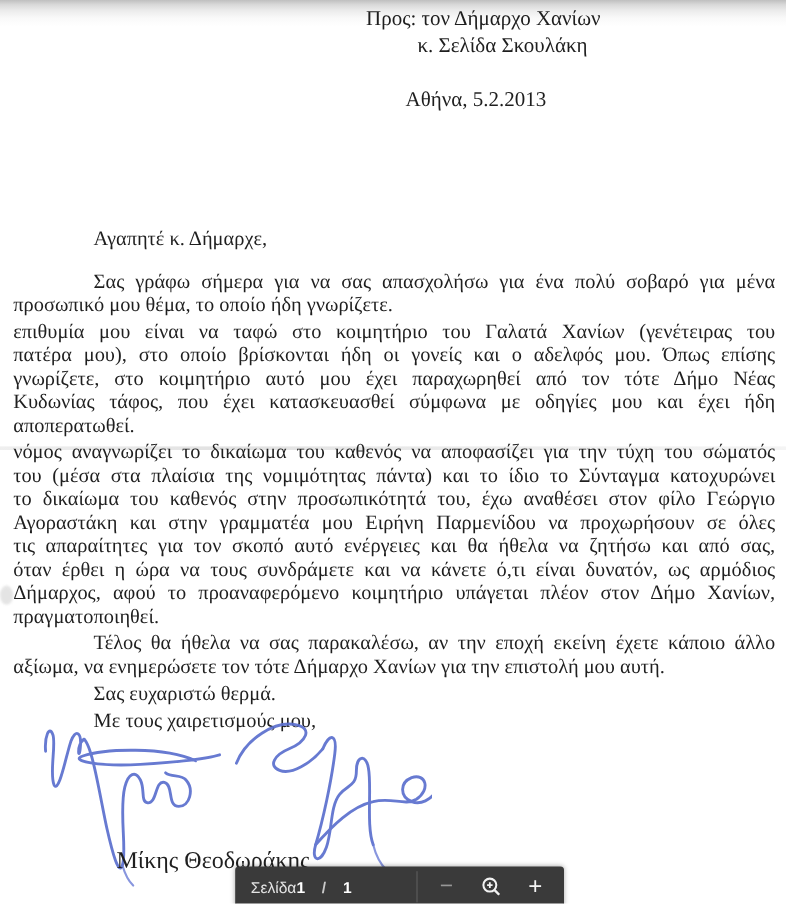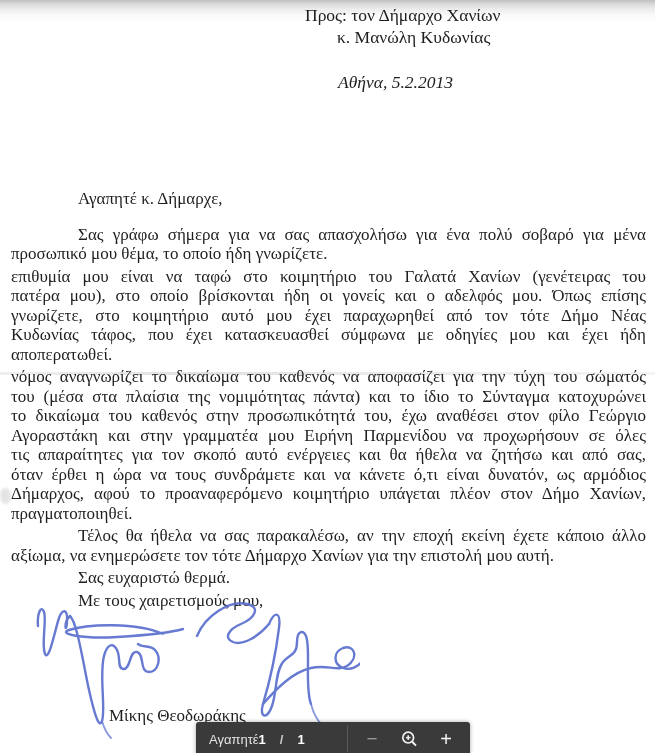--- a/index.html
+++ b/index.html
@@ -19,39 +19,39 @@
     position:absolute; left:0; top:372px; width:655px; height:3px;
     background:linear-gradient(90deg,#ececec 0%,#dcdcdc 30%,#e6e6e6 55%,#f2f2f2 100%);
     opacity:.85;
   }
   .scan-smudge {
     position:absolute; left:0px; top:488px; width:11px; height:16px;
     background:#dadada; border-radius:50%; opacity:.7; filter:blur(1px);
   }
   .recipient {
     position:absolute; left:305px; top:4px;
-    font-size:17.5px; line-height:22px; color:#1e1e1e; white-space:nowrap;
+    font-size:17.5px; line-height:22px; color:#1e1e1e; white-space:nowrap;text-align:center;
   }
   .recipient .l2 { padding-left:32px; }
   .dateline {
     position:absolute; left:338px; top:72px;
-    font-size:17.5px; color:#1e1e1e; white-space:nowrap;font-style:italic;
+    font-size:17.5px; color:#1e1e1e; white-space:nowrap;
   }
   .letter-body {
     position:absolute; left:8px; top:186px; width:641px;
     font-size:17px; line-height:19.5px; color:#1f1f1f;
   }
   .para { margin:3px; }
   .para.gap-after { margin-bottom:16px; }
   .pline { text-align:justify; text-align-last:justify; }
   .pline.first { text-indent:67px; }
   .pline.last  { text-align-last:left; }
   .signer-name {
-    position:absolute; left:109px; top:706px;
-    font-size:17px; color:#1f1f1f; white-space:nowrap;
+    position:absolute; left:97px; top:706px;
+    font-size:20px; color:#1f1f1f; white-space:nowrap;
   }
   .signature-svg { position:absolute; left:25px; top:592px; }
   
   .pdf-toolbar {
     position:absolute; left:196px; top:722px; width:274px; height:34px;
     background:#3a3a3a; border-radius:3px;
     display:flex; align-items:center;
     font-family:"Liberation Sans", sans-serif; color:#eeeeee;
     box-shadow:0 0 4px rgba(0,0,0,.35);
   }
@@ -79,21 +79,21 @@
 <body>
 
 <div class="page">
 
   <div class="top-shade"></div>
   <div class="scan-line"></div>
   <div class="scan-smudge"></div>
 
   <div class="recipient">
     <div class="l1">Προς: τον Δήμαρχο Χανίων</div>
-    <div class="l2">κ. Μανώλη Κυδωνίας</div>
+    <div class="l2">κ. Σελίδα Σκουλάκη</div>
   </div>
 
   <div class="dateline">Αθήνα,  5.2.2013</div>
 
   <div class="letter-body">
       <div class="para gap-after">
         <div class="pline first last">Αγαπητέ κ. Δήμαρχε,</div>
       </div>
       <div class="para">
         <div class="pline first">Σας γράφω σήμερα για να σας απασχολήσω για ένα πολύ σοβαρό για μένα</div>
@@ -142,21 +142,21 @@
     <g fill="none" stroke="#6a7cd6" stroke-width="1.8" stroke-linecap="round" opacity="0.8">
       <path d="M77,129 C79,136 82,142 86,146"></path>
       <path d="M286,112 C288,120 292,128 297,133"></path>
     </g>
   </svg>
 
   <div class="signer-name">Μίκης Θεοδωράκης</div>
 
   <div class="pdf-toolbar">
     <div class="tb-page">
-      <span class="tb-label">Αγαπητέ</span>
+      <span class="tb-label">Σελίδα</span>
       <span class="tb-num">1</span>
       <span class="tb-sep">/</span>
       <span class="tb-num">1</span>
     </div>
     <div class="tb-divider"></div>
     <div class="tb-zoom">
       <button class="tb-btn minus">−</button>
       <button class="tb-btn mag" title="">
         <svg width="19" height="19" viewBox="0 0 19 19" aria-hidden="true">
           <circle cx="8.2" cy="7.6" r="5.4" fill="none" stroke="#f2f2f2" stroke-width="1.7"></circle>

